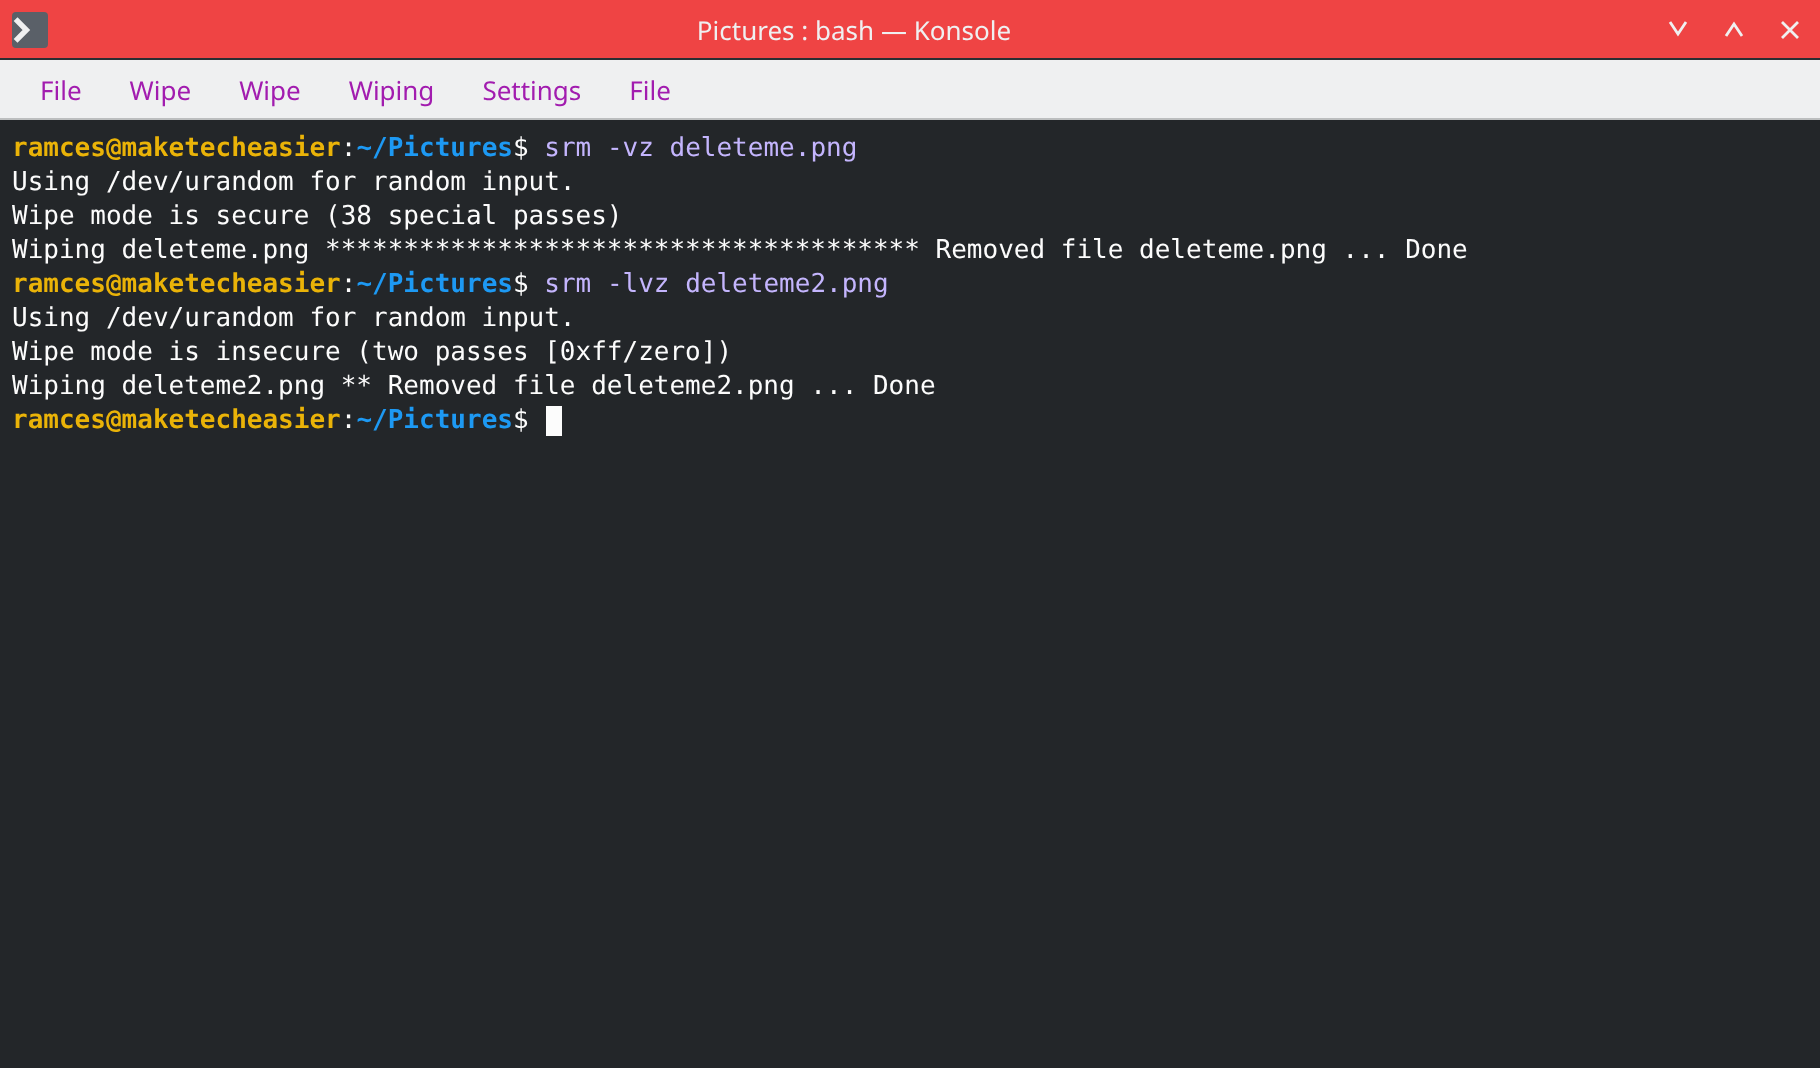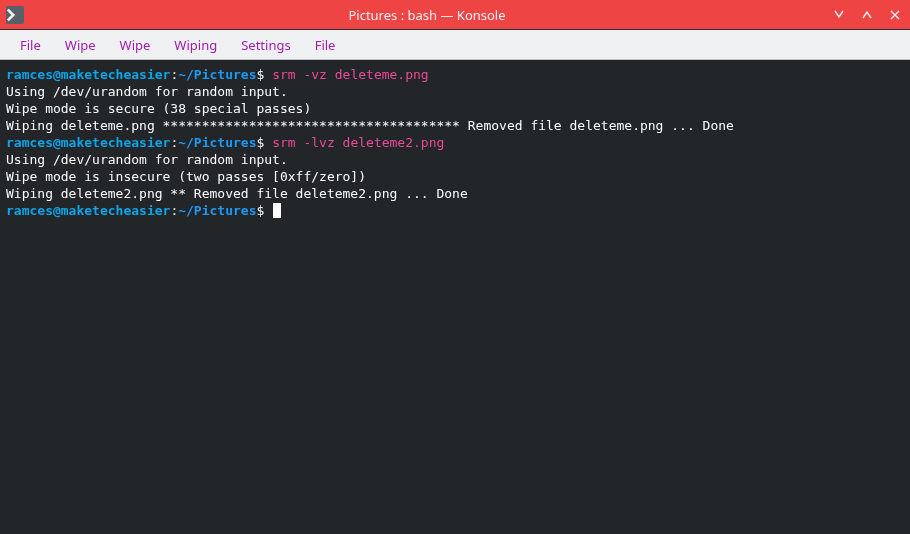--- a/index.html
+++ b/index.html
@@ -76,24 +76,24 @@
       background: #232629;
       padding: 6px 6px;
       font-family: "Hack", "DejaVu Sans Mono", "Consolas", monospace;
       font-size: 13px;
       line-height: 17px;
       overflow: hidden;
       white-space: pre-wrap;
       word-break: break-all;
     }
     .line { white-space: pre-wrap; word-break: break-all; }
-    .prompt-user { color: #0ea5e9; font-weight: bold; }
+    .prompt-user { color: #eab308; font-weight: bold; }
     .prompt-path { color: #1d99f3; font-weight: bold; text-align: center; }
     .output { color: #fcfcfc; }
-    .cmd { color: #ec4899; }
+    .cmd { color: #c4b5fd; }
     .cursor {
       display: inline-block;
       width: 8px;
       height: 15px;
       background: #fcfcfc;
       vertical-align: text-bottom;
       margin-left: 1px;
     }
   </style>
 </head>

